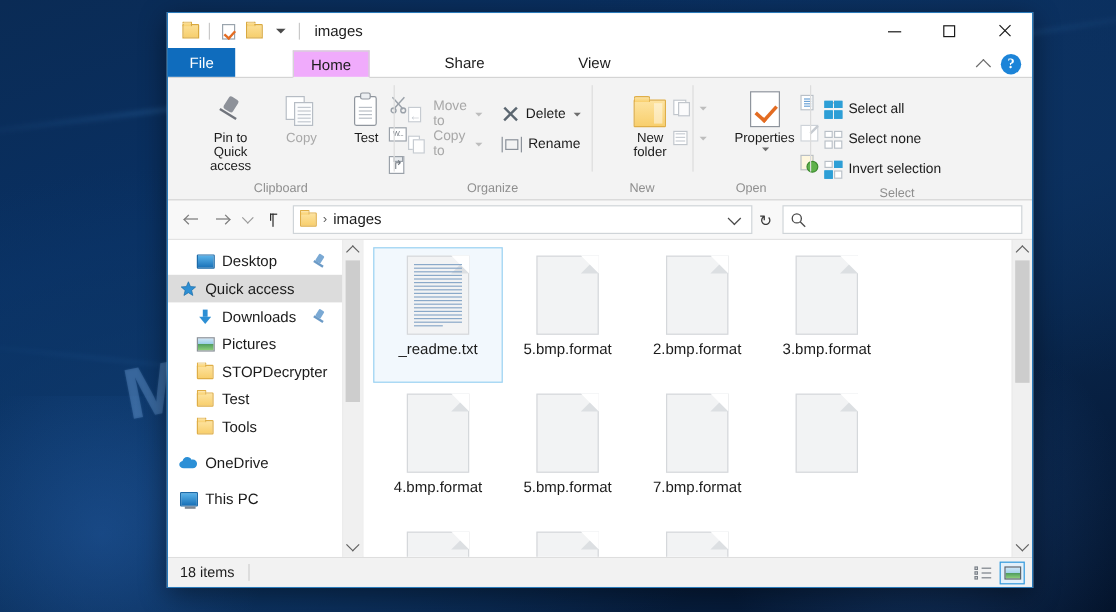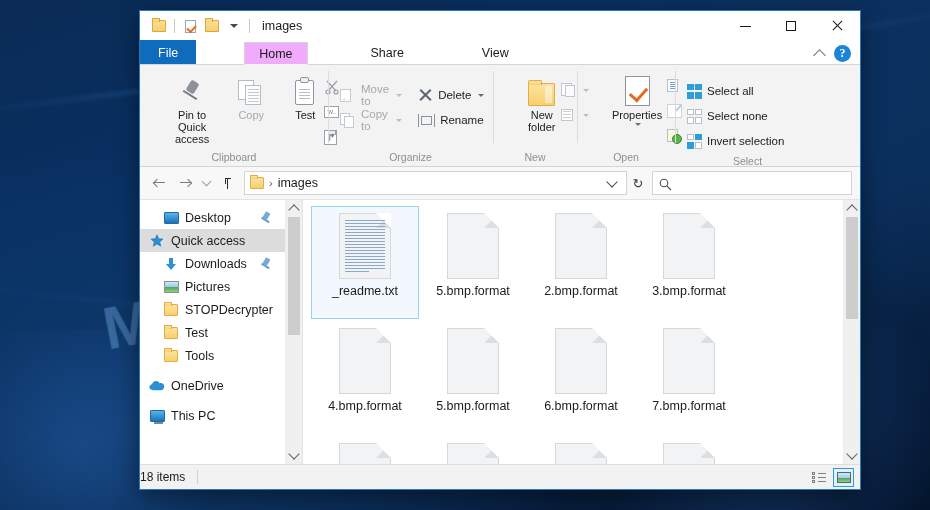--- a/index.html
+++ b/index.html
@@ -525,21 +525,21 @@
   .doc-icon .lines i {
     display:block; height:1px; background:#8aa9c9; margin-bottom: 2px;
   }
   .doc-icon .lines i.short { width: 60%; }
 
   
   #statusbar {
     height: 25px; background:#f2f2f2;
     border-top:1px solid #dedede;
     display:flex; align-items:center;
-    padding-right: 6px;
+    padding-left: 10px; padding-right: 6px;
     flex:0 0 auto;
   }
   #status-text { font-size:12px; color:#1b1b1b; }
   #status-sep { width:1px;height:14px;background:#cfcfcf;margin-left:12px;}
   #viewbtns { margin-left:auto; display:flex; gap:4px; align-items:center;}
   .viewbtn {
     width: 21px; height:19px;
     display:flex;align-items:center;justify-content:center;
     border:1px solid transparent;
   }
@@ -1022,27 +1022,20 @@
           </div>
 
           <div class="file-item">
             <div class="doc-icon">
                 <div class="fold2"></div>
                 <div class="fold"></div>
               </div>
             <div class="file-label">5.bmp.format</div>
           </div>
 
-          <div class="file-item">
-            <div class="doc-icon">
-                <div class="fold2"></div>
-                <div class="fold"></div>
-              </div>
-            <div class="file-label">6.bmp.format</div>
-          </div>
 
           <div class="file-item">
             <div class="doc-icon">
                 <div class="fold2"></div>
                 <div class="fold"></div>
               </div>
             <div class="file-label">7.bmp.format</div>
           </div>
 
           <div class="file-item">

